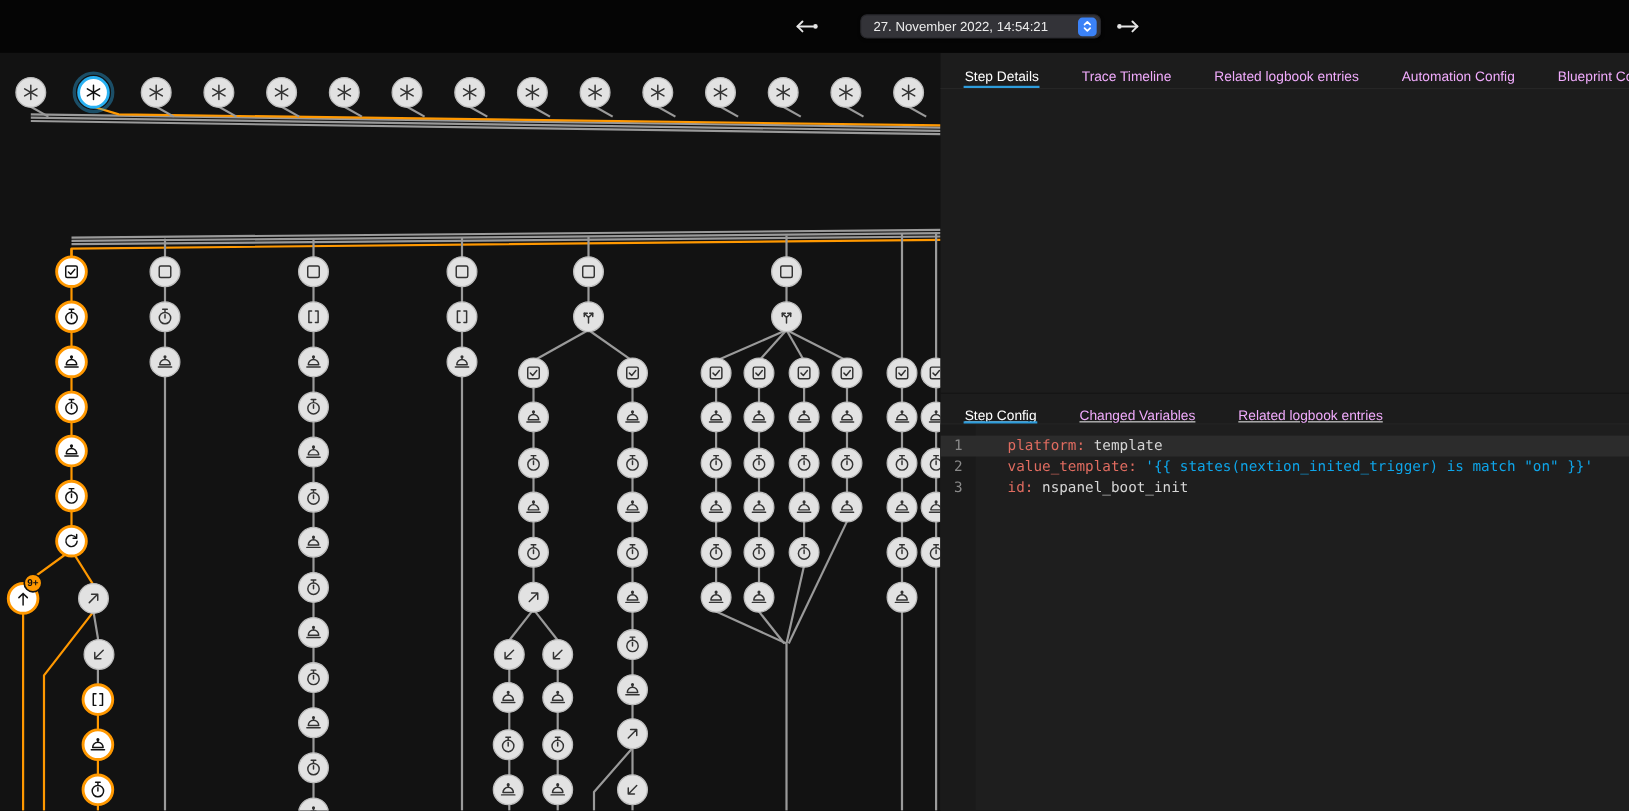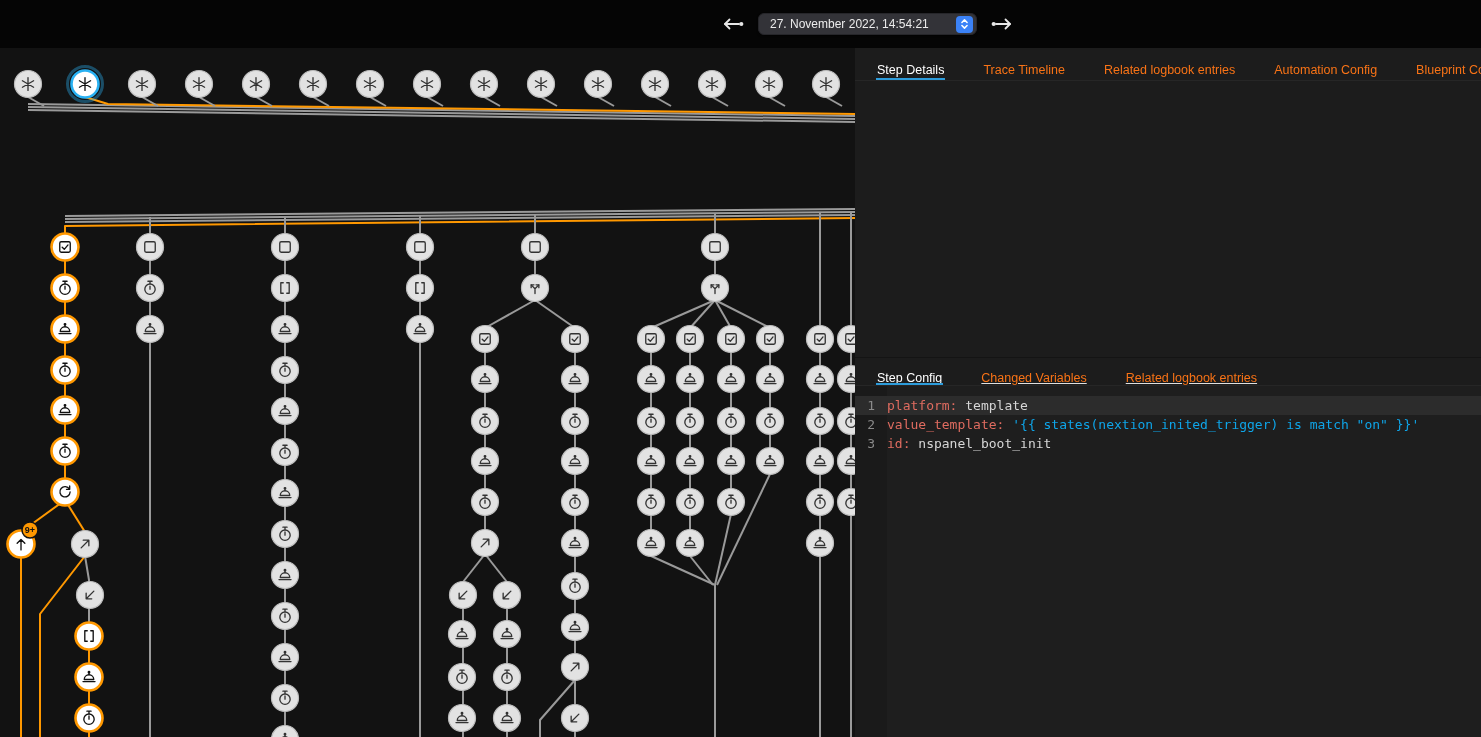--- a/index.html
+++ b/index.html
@@ -21,20 +21,21 @@
   }
   .nav-btn {
     background:none; border:none; padding:0; width:26px; height:26px;
     display:flex; align-items:center; justify-content:center; cursor:pointer;
   }
   .trace-select {
     height:22px; background:#333338; border:1px solid #26262a; border-radius:6px;
     display:flex; align-items:center; padding:0 3px 0 11px; gap:27px;
     color:#ececec; font-size:12px; cursor:pointer; white-space:nowrap;
     box-shadow:0 1px 2px rgba(0,0,0,.6);
+    margin-left:24px;
   }
   .stepper {
     width:17px; height:17px; border-radius:4px; background:#3b82f7;
     display:flex; flex-direction:column; align-items:center; justify-content:center; gap:1px;
   }
 
   
   .graph {
     position:absolute; left:0; top:0; width:855px; height:737px;
     background:#121212; overflow:hidden;
@@ -44,21 +45,21 @@
   
   .panel {
     position:absolute; left:855px; top:48px; width:626px; height:689px;
     background:#1c1c1c; color:#e0e0e0;
   }
   .tabbar {
     display:flex; align-items:stretch; gap:37px; padding:12px 10px 0 21px;
     height:33px; border-bottom:1px solid #262626;
   }
   .tab {
-    font-size:12.5px; color:#f97316; display:flex; align-items:center;
+    font-size:12.5px; color:#f0abfc; display:flex; align-items:center;
     position:relative; cursor:pointer; white-space:nowrap; padding:0 1px;
   }
   .tab.active { color:#ffffff; }
   .tab.active::after {
     content:""; position:absolute; left:0; right:0; bottom:0; height:2px;
     background:#2d9cdb;
   }
   .executed { padding:16px 21px; font-size:14px; color:#ededed; }
 
   .section2 {
@@ -73,21 +74,21 @@
   }
   .gutter-bg {
     position:absolute; left:0; top:0; bottom:0; width:32px; background:#1a1a1a;
   }
   .code-row { display:flex; position:relative; }
   .code-row.active { background:#2c2c2c; }
   .ln {
     width:26px; text-align:right; padding-right:6px; color:#8a8a8a;
     flex:0 0 26px; user-select:none;
   }
-  .src { white-space:pre; padding-left:6px; }
+  .src { white-space:pre; padding-left:6px;margin-left:29px; }
   .tok-key    { color:#e06c60; }
   .tok-string { color:#0ea5e9; }
   .tok-plain  { color:#d6d6d6; }
 </style>
 </head>
 <body>
 
 <div class="graph">
   <svg id="graph-svg" width="855" height="737" viewBox="0 0 855 737">
       <polyline points="28,104 858,116" fill="none" stroke="#9a9a9a" stroke-width="2" stroke-linejoin="round"></polyline>

